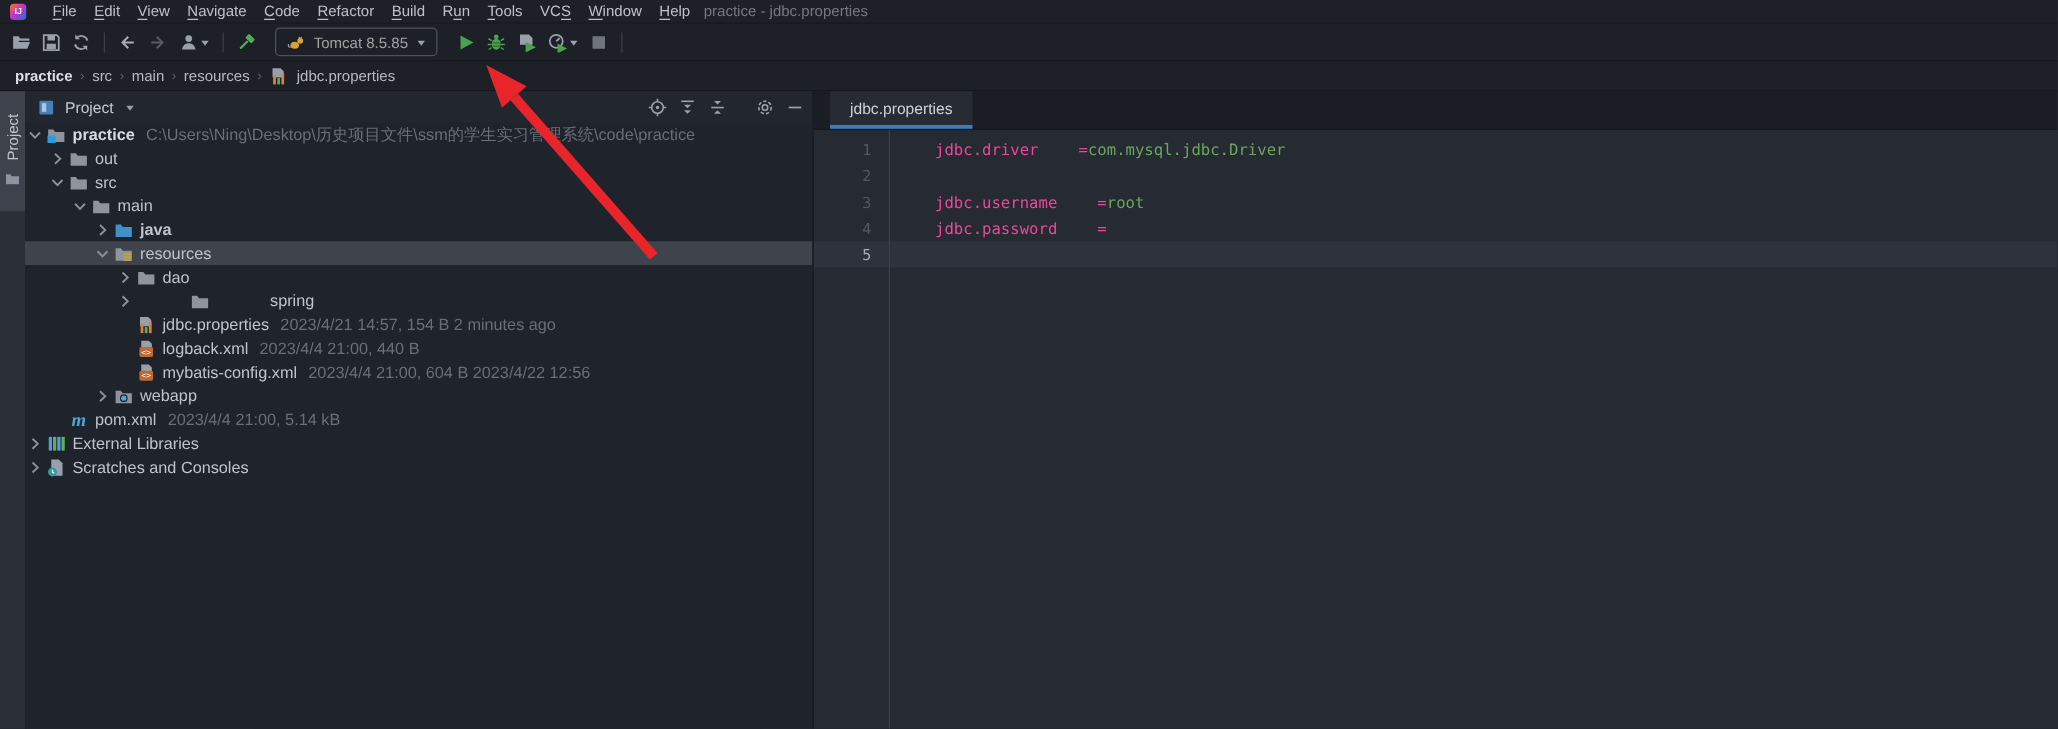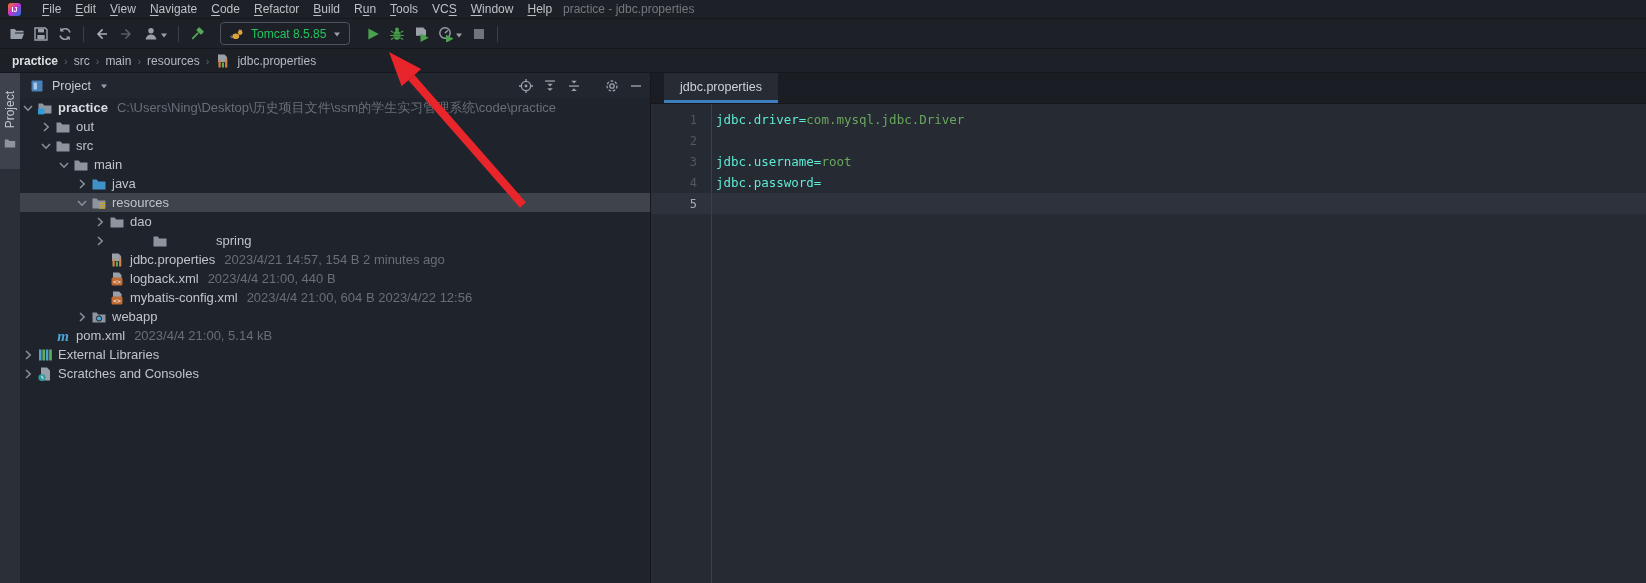--- a/index.html
+++ b/index.html
@@ -17,21 +17,21 @@
   .menu-item{padding:0 7px;color:#bdc1c7;cursor:default;}
   .menu-item u{text-underline-offset:2px;}
   .win-title{position:absolute;left:563px;top:0;height:18px;display:flex;align-items:center;color:#75797f;}
 
   .toolbar{position:absolute;top:19px;left:0;right:0;height:29px;background:#1d2026;
            display:flex;align-items:center;padding-left:5px;border-bottom:1px solid #16181d;}
   .tb-btn{width:24px;height:24px;display:flex;align-items:center;justify-content:center;border-radius:3px;}
   .tb-sep{width:1px;height:16px;background:#3a3e46;margin:0 6px;flex:none;}
   .tb-caret{margin-left:1px;}
   .run-config{height:21px;border:1px solid #4d525b;border-radius:4px;display:flex;align-items:center;
-              gap:6px;padding:0 8px;margin:0 11px;font-size:12px;color:#22c55e;}
+              gap:6px;padding:0 8px;margin:0 11px;font-size:12px;color:#a3a3a3;}
 
   .breadcrumbs{position:absolute;top:49px;left:0;right:0;height:23px;background:#1d2026;
                display:flex;align-items:center;padding-left:10px;font-size:12px;border-bottom:1px solid #15171c;}
   .crumb{color:#b6bac1;padding:0 2px;}
   .crumb.bold{font-weight:bold;color:#dcdfe4;}
   .crumb-sep{color:#5d626b;margin:0 4px;font-size:11px;}
   .crumb-icon{margin:0 4px 0 2px;}
 
   
   .stripe{position:absolute;top:73px;left:0;width:20px;bottom:0;background:#2b2f37;border-right:1px solid #15171c;}
@@ -64,21 +64,21 @@
        background:#262b34;border-bottom:3px solid transparent;}
   .tab.active{border-bottom-color:#3d7ebf;}
   .code-area{position:absolute;top:31px;left:0;right:0;bottom:0;padding-top:5px;
              font-family:"DejaVu Sans Mono",monospace;font-size:12.5px;}
   .gutter-line{position:absolute;top:0;bottom:0;left:60px;width:1px;background:#3a3f48;}
   .c-row{height:21px;display:flex;align-items:center;}
   .c-row.caret-line{background:#2d323c;}
   .ln{width:46px;padding-right:14px;flex:none;text-align:right;color:#53585f;font-size:12px;}
   .caret-line .ln{color:#a6acb5;}
   .code{padding-left:5px;letter-spacing:0;}
-  .tk-key{color:#5eead4;}
+  .tk-key{color:#ec4899;margin-left:32px;}
   .tk-val{color:#69a75c;}
   .tk-typo{color:#69a75c;text-decoration:underline;text-decoration-style:wavy;
            text-decoration-color:#5da653;text-decoration-thickness:1px;text-underline-offset:4px;}
 
   
   .arrow-overlay{position:absolute;inset:0;pointer-events:none;z-index:50;}
 </style>
 </head>
 <body>
 
@@ -378,21 +378,21 @@
               <path d="M4 6l4 4.2L12 6" stroke="#8c929b" stroke-width="1.5" fill="none"></path>
             </svg>
           </span>
           <span class="icon t-icon">
             <svg viewBox="0 0 16 16" width="16" height="16">
               <path d="M1.5 13.5v-10h4.2l1.5 2h7.3v8z" fill="#8d949e"></path>
             </svg>
           </span>
           <span class="t-label">main</span>
         </div>
-        <div class="t-row" style="padding-left: 54px;">
+        <div class="t-row" style="padding-left: 54px; font-weight: bold;">
           <span class="t-chevron">
             <svg viewBox="0 0 16 16" width="16" height="16">
               <path d="M6 4l4.2 4L6 12" stroke="#8c929b" stroke-width="1.5" fill="none"></path>
             </svg>
           </span>
           <span class="icon t-icon">
             <svg viewBox="0 0 16 16" width="16" height="16">
               <path d="M1.5 13.5v-10h4.2l1.5 2h7.3v8z" fill="#4191c9"></path>
             </svg>
           </span>

